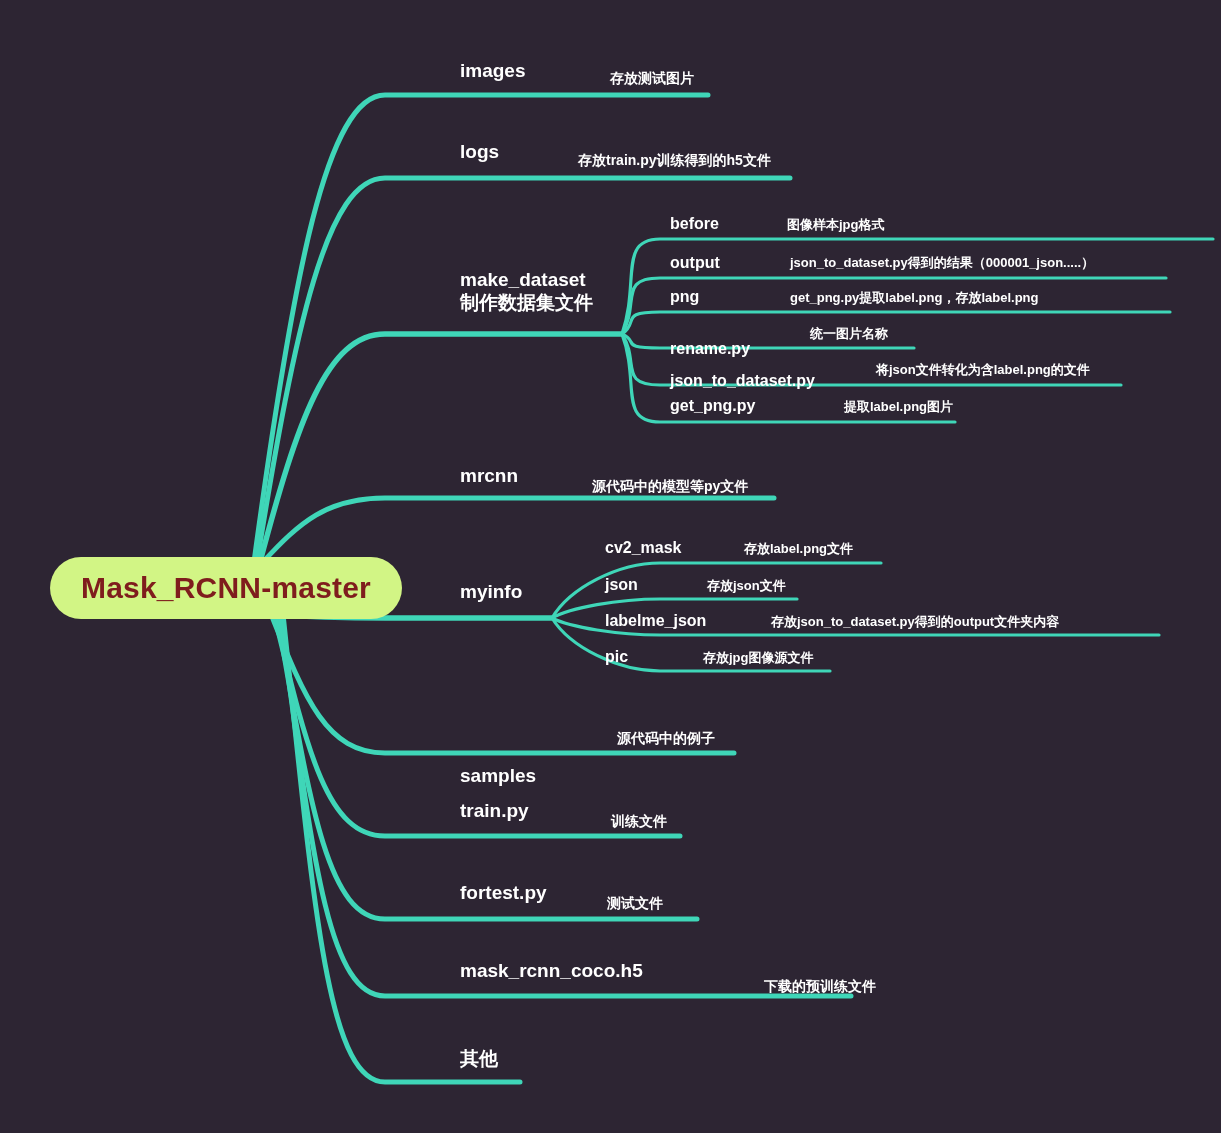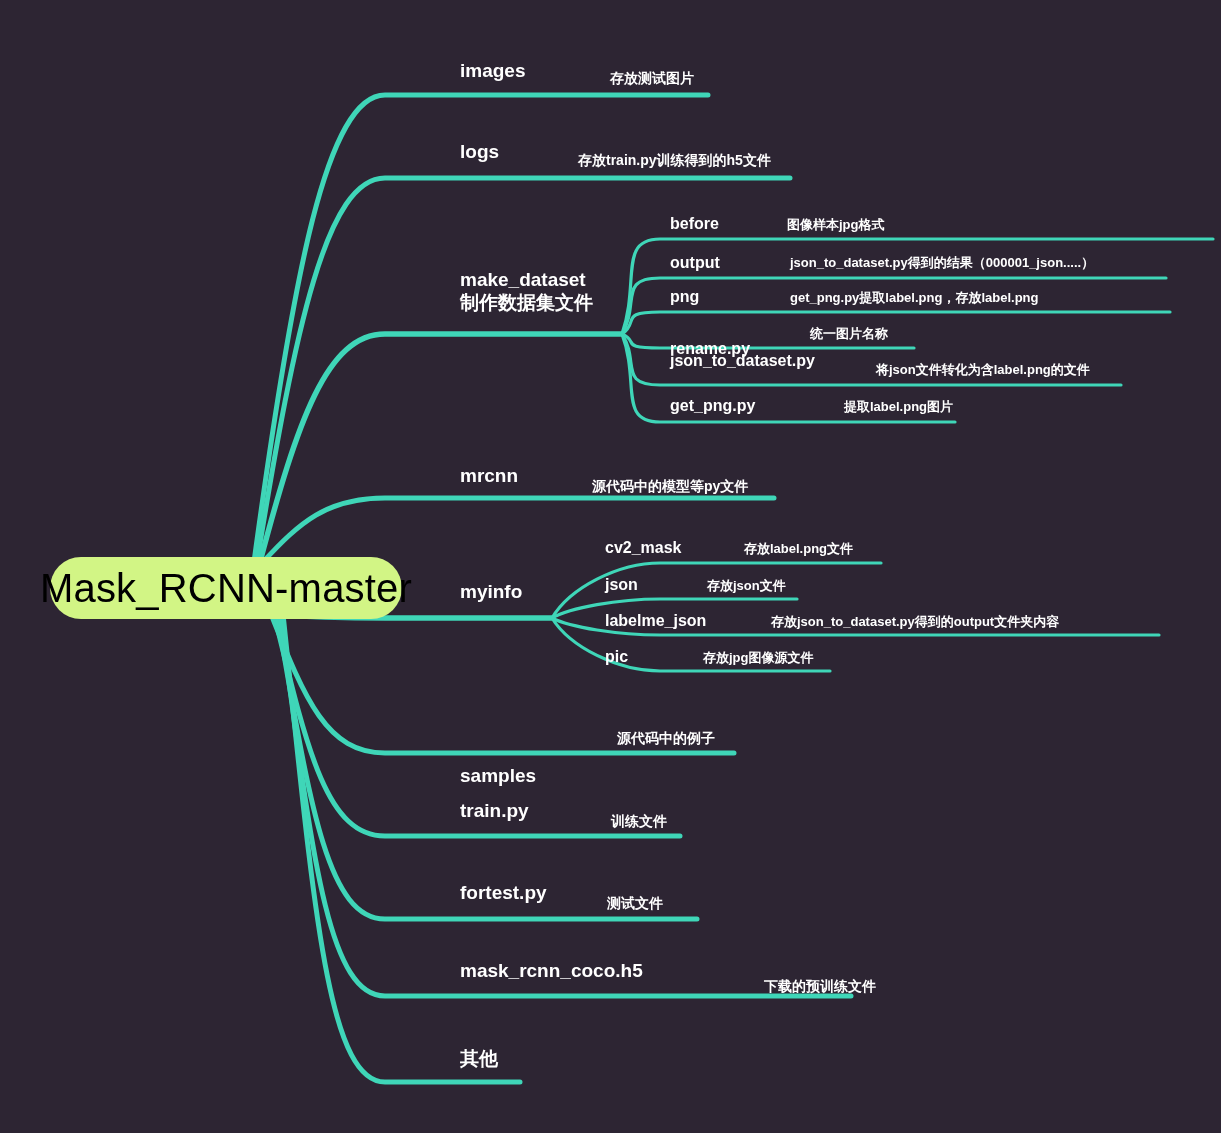--- a/index.html
+++ b/index.html
@@ -30,23 +30,23 @@
   .root-node {
     position: absolute;
     background: #d2f585;
     border-radius: 60px;
     display: flex;
     align-items: center;
     justify-content: center;
     z-index: 5;
   }
   .root-label {
-    color: #000000;
-    font-size: 40px;
-    font-weight: normal;
+    color: #7f1d1d;
+    font-size: 30px;
+    font-weight: bold;
     letter-spacing: 0.2px;
     white-space: nowrap;
   }
   .node-title {
     position: absolute;
     color: #ffffff;
     font-weight: bold;
     white-space: nowrap;
     z-index: 4;
   }
@@ -106,21 +106,21 @@
       <div>制作数据集文件</div>
     </div>
     <div class="node-title lvl2" style="left: 670px; top: 215px;">before</div>
     <div class="node-desc lvl2" style="left: 787px; top: 216px;">图像样本jpg格式</div>
     <div class="node-title lvl2" style="left: 670px; top: 254px;">output</div>
     <div class="node-desc lvl2" style="left: 790px; top: 254px;">json_to_dataset.py得到的结果（000001_json.....）</div>
     <div class="node-title lvl2" style="left: 670px; top: 288px;">png</div>
     <div class="node-desc lvl2" style="left: 790px; top: 289px;">get_png.py提取label.png，存放label.png</div>
     <div class="node-title lvl2" style="left: 670px; top: 340px; text-align: center;">rename.py</div>
     <div class="node-desc lvl2" style="left: 810px; top: 325px;">统一图片名称</div>
-    <div class="node-title lvl2" style="left: 670px; top: 352px;">json_to_dataset.py</div>
+    <div class="node-title lvl2" style="left: 670px; top: 372px;">json_to_dataset.py</div>
     <div class="node-desc lvl2" style="left: 876px; top: 361px;">将json文件转化为含label.png的文件</div>
     <div class="node-title lvl2" style="left: 670px; top: 397px;">get_png.py</div>
     <div class="node-desc lvl2" style="left: 816px; top: 398px; margin-left: 28px;">提取label.png图片</div>
     <div class="node-title lvl1" style="left: 460px; top: 465px;">mrcnn</div>
     <div class="node-desc lvl1" style="left: 592px; top: 478px;">源代码中的模型等py文件</div>
     <div class="node-title lvl1" style="left: 460px; top: 581px;">myinfo</div>
     <div class="node-title lvl2" style="left: 605px; top: 539px;">cv2_mask</div>
     <div class="node-desc lvl2" style="left: 744px; top: 540px;">存放label.png文件</div>
     <div class="node-title lvl2" style="left: 605px; top: 576px;">json</div>
     <div class="node-desc lvl2" style="left: 707px; top: 577px;">存放json文件</div>

